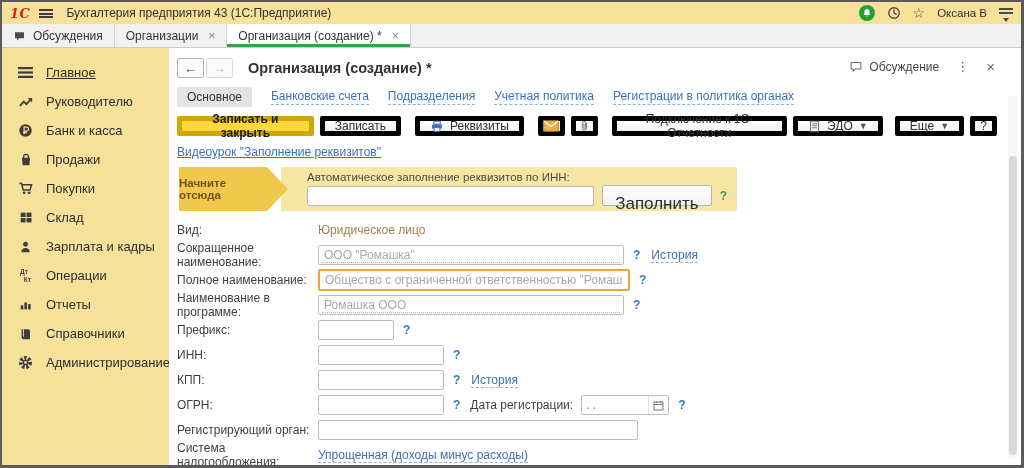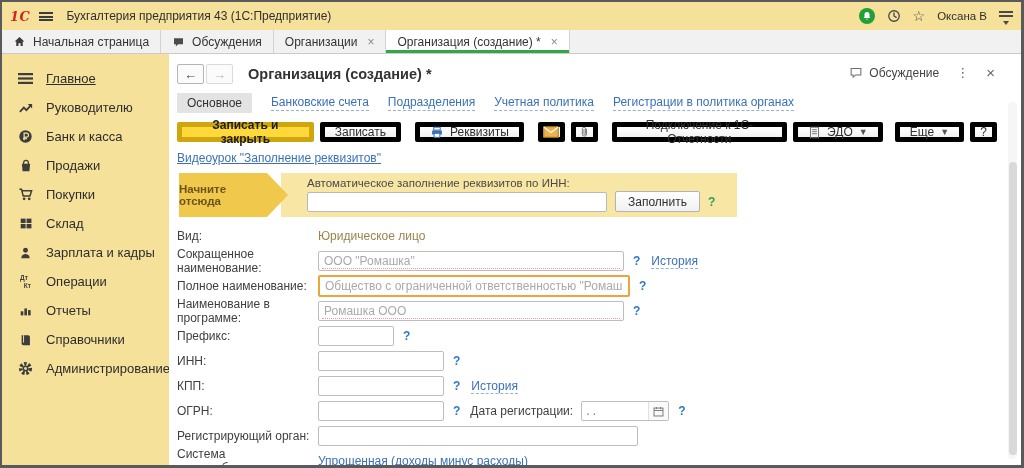--- a/index.html
+++ b/index.html
@@ -2,21 +2,21 @@
 <html><head>
 <meta charset="utf-8">
 <style>
   * { box-sizing: border-box; margin: 0; padding: 0; }
   html,body { width: 1024px; height: 468px; }
   body { font-family: "Liberation Sans","DejaVu Sans",sans-serif; font-size: 12px; color:#3a3a3a; }
 
   .window { width:1024px; height:468px; border:2px solid #5a5a5a; border-right-width:3px; border-bottom-width:3px; background:#fff; display:flex; flex-direction:column; overflow:hidden; }
 
   
-  .titlebar { height:28px; background:#F5E19A; display:flex; align-items:center; padding:0 8px; gap:9px; flex:0 0 auto; }
+  .titlebar { height:22px; background:#F5E19A; display:flex; align-items:center; padding:0 8px; gap:9px; flex:0 0 auto; }
   .logo { color:#D6231A; font-weight:bold; font-style:italic; font-size:13px; letter-spacing:0.5px; font-family:"DejaVu Serif",serif; }
   .burger { width:14px; height:9px; border-top:2px solid #3c3c3c; border-bottom:2px solid #3c3c3c; position:relative; }
   .burger::after { content:""; position:absolute; left:0; right:0; top:2.5px; height:2px; background:#3c3c3c; }
   .tb-title { font-size:12px; color:#2f2f2f; margin-left:4px; }
   .tb-right { margin-left:auto; display:flex; align-items:center; gap:12px; }
   .bell-wrap { width:16px; height:16px; border-radius:50%; background:#21A038; display:flex; align-items:center; justify-content:center; }
   .glyph { font-family:"DejaVu Sans",sans-serif; color:#4a4a4a; }
   .star { font-size:14px; line-height:1; }
   .user-name { font-size:11.5px; color:#2f2f2f; }
   .svc-menu { width:14px; height:11px; position:relative; }
@@ -67,21 +67,21 @@
   .video-link { display:inline-block; margin-top:9px; color:#3B71B8; text-decoration:underline; }
 
   
   .callout { position:relative; margin-top:8px; height:44px; width:560px; }
   .co-arrow { position:absolute; left:2px; top:0; width:88px; height:44px; background:#EFC84C; display:flex; align-items:center; justify-content:center; font-size:11.5px; font-weight:bold; color:#6E531A; z-index:2; }
   .co-arrow::after { content:""; position:absolute; right:-21px; top:0; border-top:22px solid transparent; border-bottom:22px solid transparent; border-left:21px solid #EFC84C; }
   .co-panel { position:absolute; left:104px; top:0; width:456px; height:44px; background:#F8E7A4; padding:4px 10px 0 26px; }
   .co-label { font-size:11.5px; color:#4a4a4a; }
   .co-row { display:flex; align-items:center; gap:8px; margin-top:2px; }
   .co-input { width:300px; height:20px; border:1px solid #B9B9B9; background:#fff; border-radius:2px; font:inherit; padding:0 4px; }
-  .co-btn { height:21px; padding:0 12px; background:linear-gradient(#FFFFFF,#F1F1F1); border:1px solid #B3B3B3; border-radius:2px; font-size:12px; color:#2f2f2f; }
+  .co-btn { height:21px; padding:8px 12px; background:linear-gradient(#FFFFFF,#F1F1F1); border:1px solid #B3B3B3; border-radius:2px; font-size:17px; color:#2f2f2f; }
   .help-green { color:#2E9E5B; font-weight:bold; }
 
   
   .fields { margin-top:9px; }
   .frow { display:flex; align-items:center; height:20px; margin-bottom:5px; }
   .flabel { width:141px; flex:0 0 auto; color:#3f3f3f; }
   .fval-tan { color:#9B834C; }
   .inwrap { position:relative; display:inline-flex; }
   .fin { height:20px; border:1px solid #BDBDBD; border-radius:2px; background:#fff; font:inherit; padding:0 5px; color:#333; }
   .fin::placeholder, .co-input::placeholder { color:#A9A9A9; }
@@ -125,26 +125,20 @@
       <span class="user-name">Оксана В</span>
       <span class="svc-menu">
           <i></i>
           <i></i>
         </span>
     </span>
   </div>
 
   <div class="tabbar">
     <div class="tab">
-      <svg width="13" height="13" viewBox="0 0 16 16">
-          <path d="M8 2.5 L14 8 H12 V13.5 H9.3 V10 H6.7 V13.5 H4 V8 H2 Z" fill="#3c3c3c"></path>
-        </svg>
-      <span>Начальная страница</span>
-    </div>
-    <div class="tab">
       <svg width="13" height="12" viewBox="0 0 16 16">
           <path d="M2 3h12v8H7.5L4.5 14v-3H2z" fill="#4c4c4c"></path>
         </svg>
       <span>Обсуждения</span>
     </div>
     <div class="tab">
       <span>Организации</span>
       <span class="x">×</span>
     </div>
     <div class="tab active">

